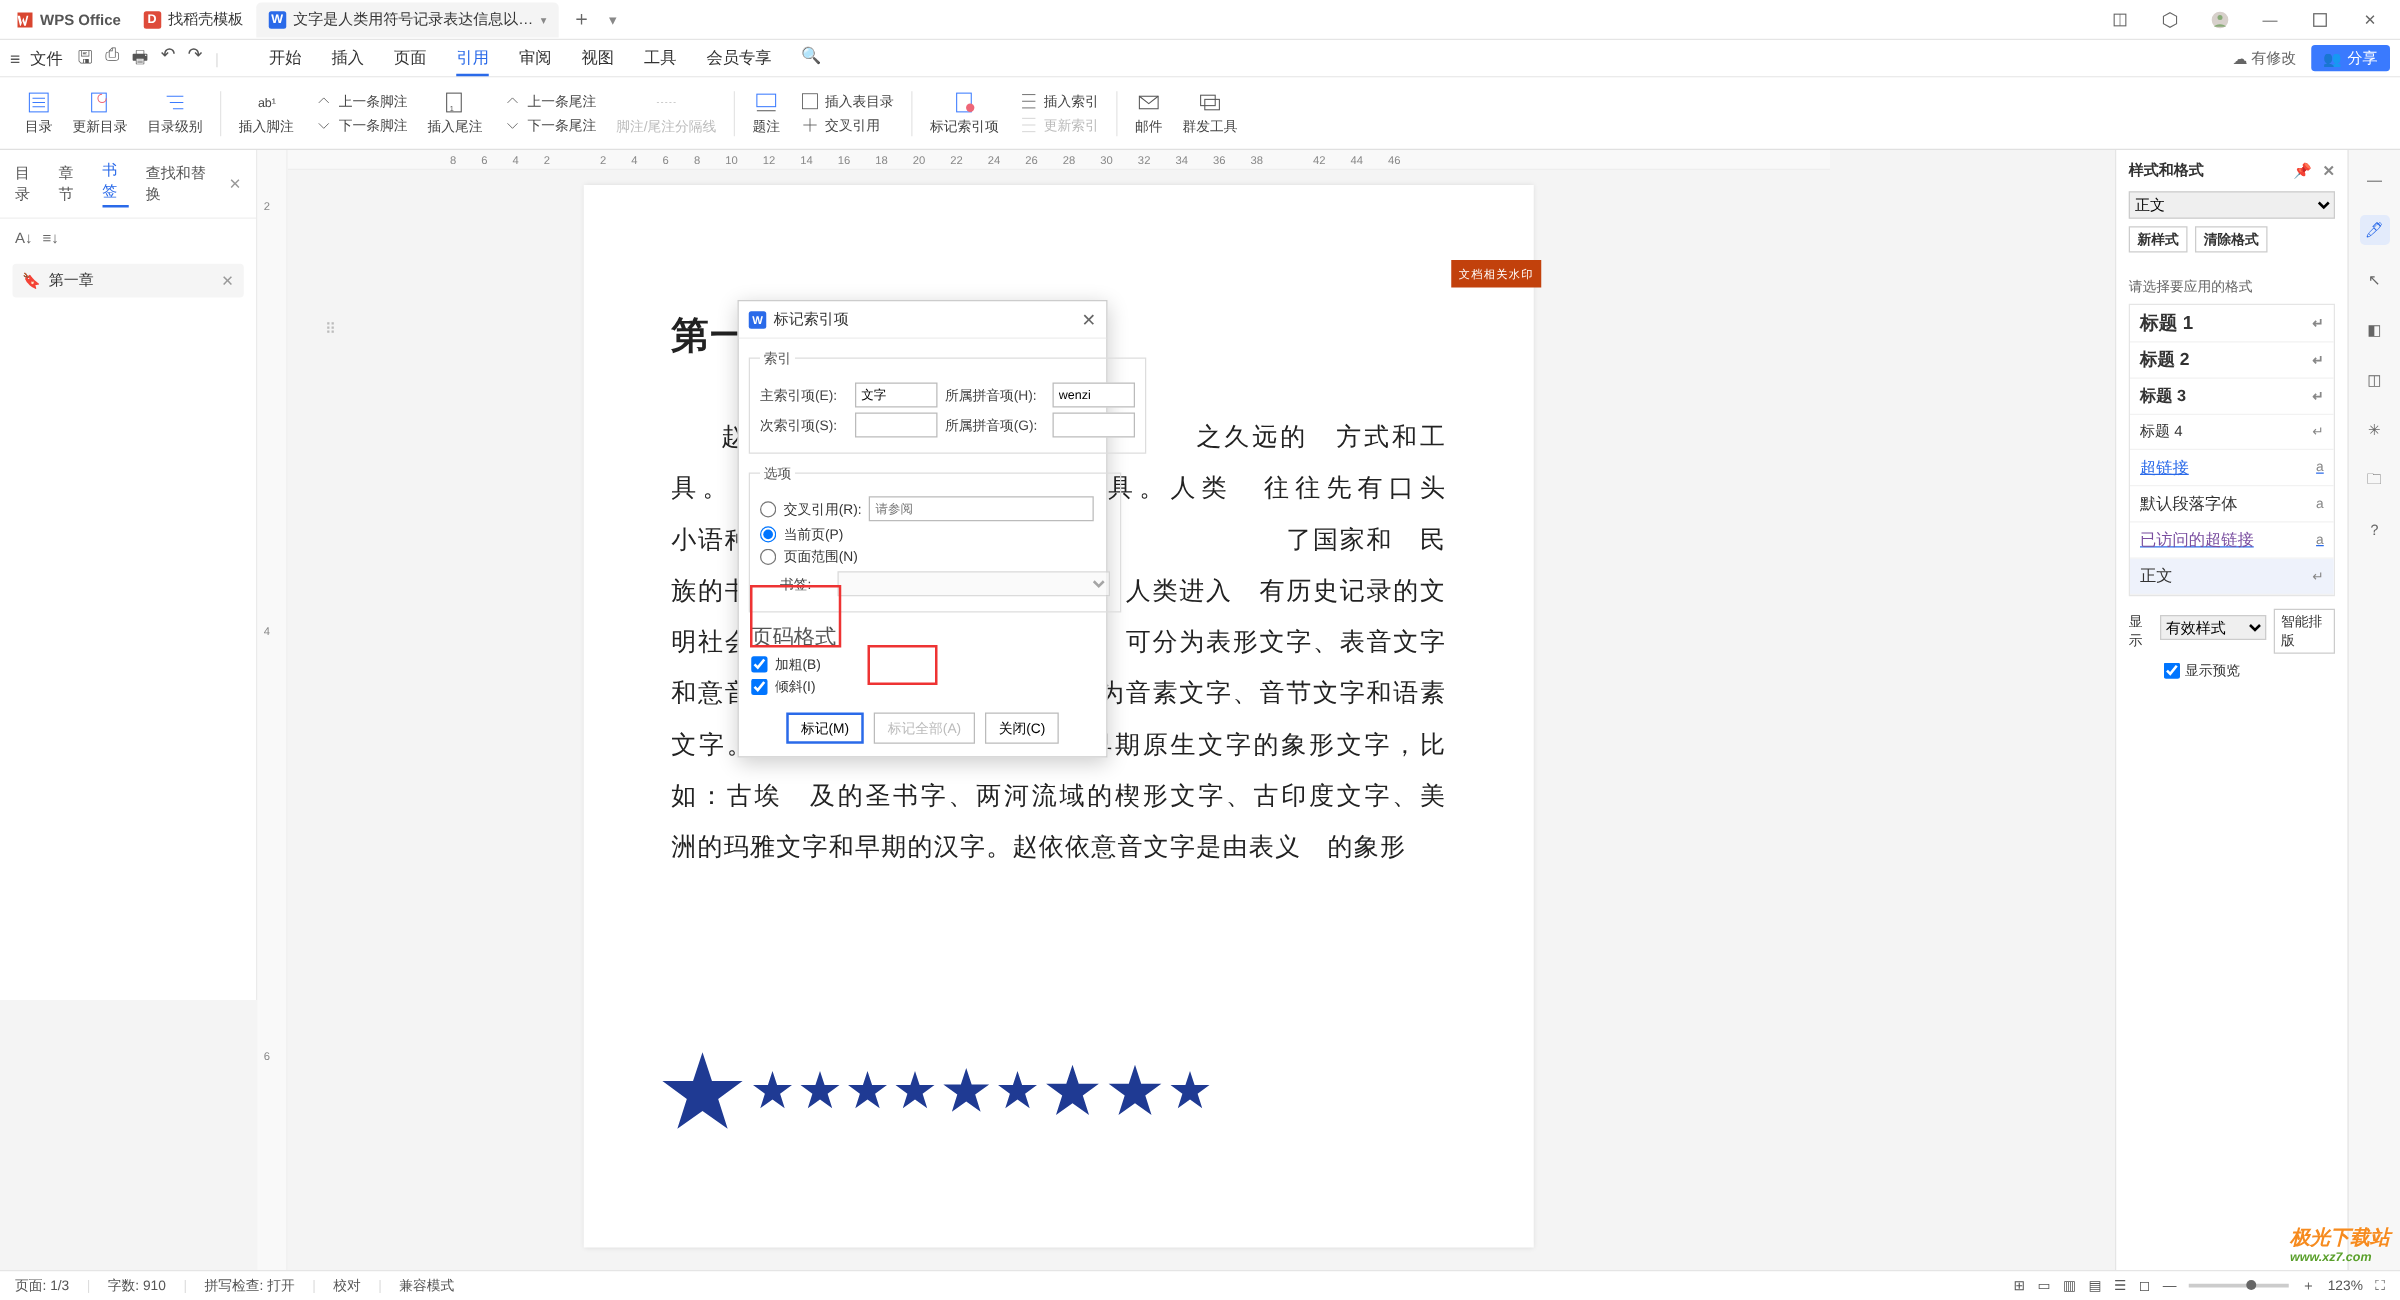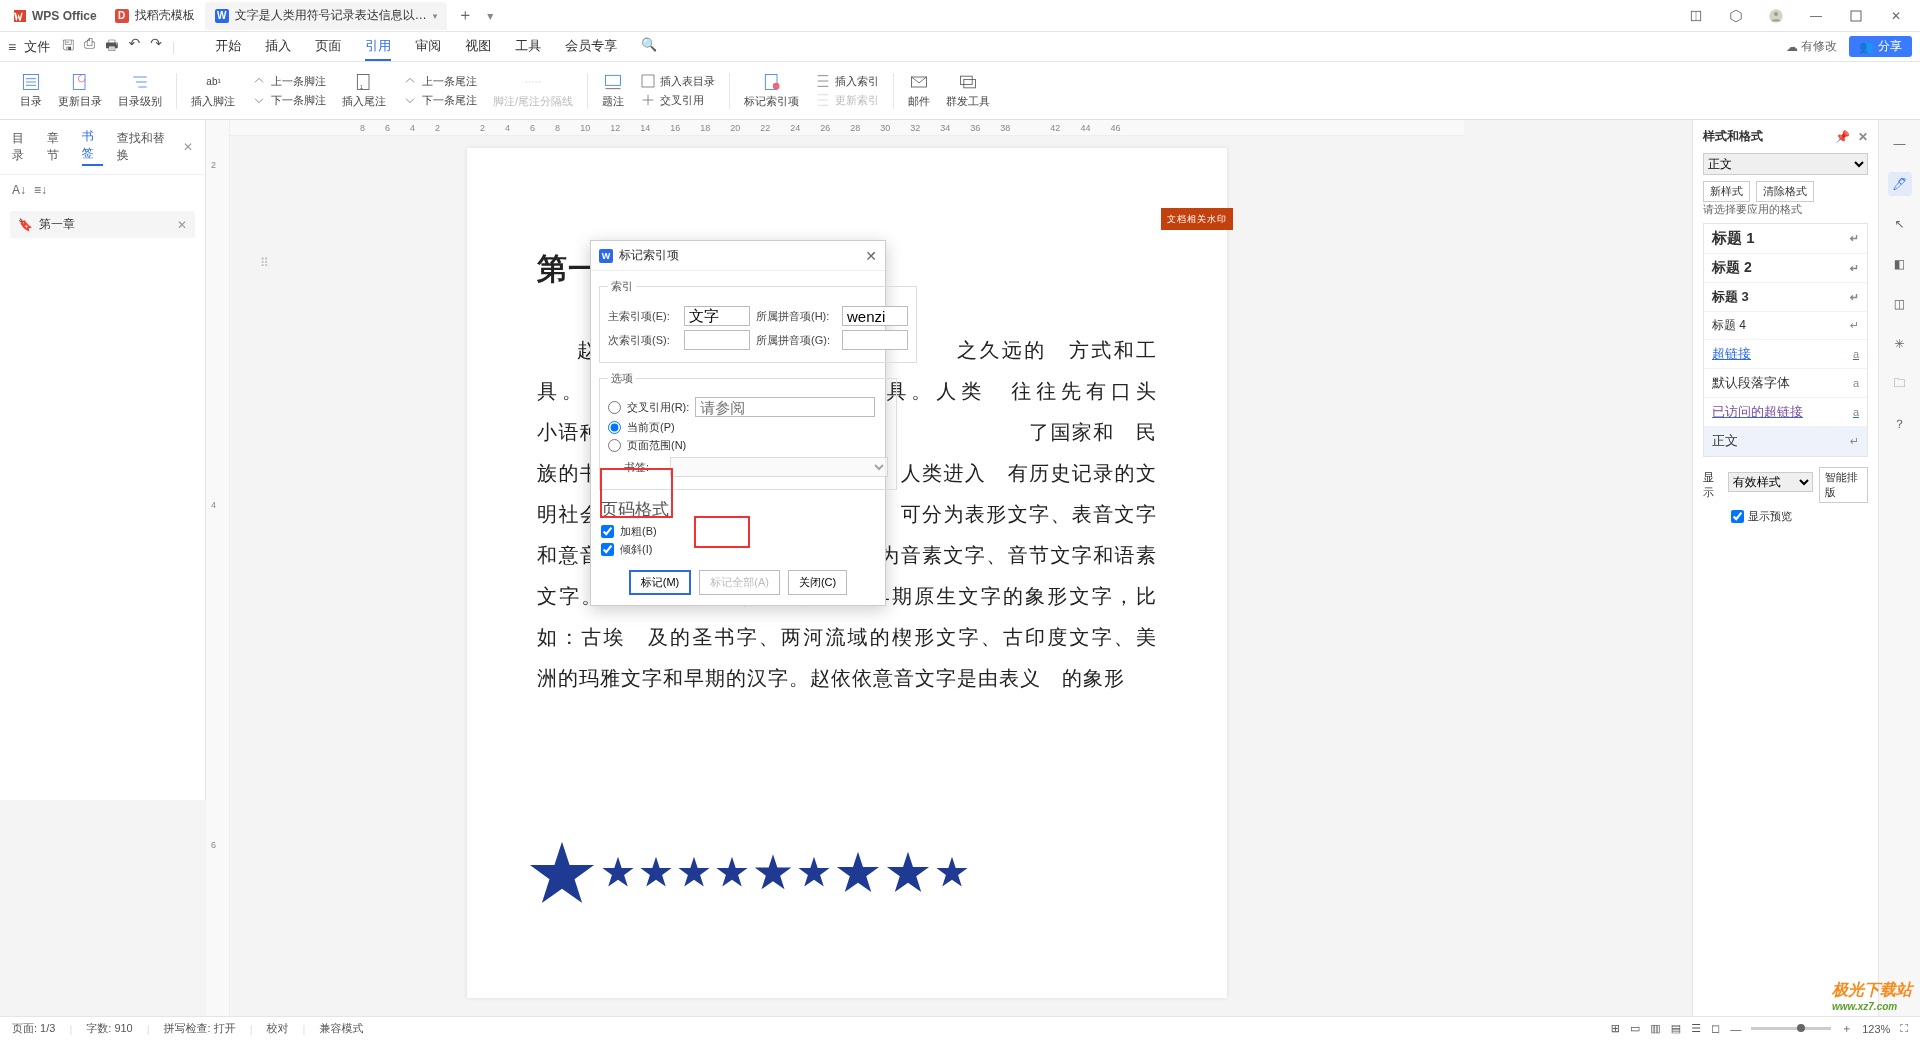--- a/index.html
+++ b/index.html
@@ -67,39 +67,39 @@
 
 
 .dialog { position: absolute; left: 590px; top: 240px; width: 296px; background: #fff; border: 1px solid #ccc; box-shadow: 0 4px 16px rgba(0,0,0,0.2); font-size: 12px; }
 .dialog-hdr { display:flex; align-items:center; padding: 6px 8px; border-bottom: 1px solid #eee; }
 .dialog-hdr .dicon { width:14px;height:14px;background:#2a6ae9;border-radius:2px;color:#fff;display:inline-flex;align-items:center;justify-content:center;font-size:9px;font-weight:bold;margin-right:6px; }
 .dialog-hdr .dclose { margin-left:auto; font-size:14px; color:#666; }
 .dialog fieldset { border:1px solid #ddd; margin:8px; padding:8px; }
 .dialog legend { font-size:11px; padding:0 3px; color:#555; }
 .dialog .frow { display:flex; align-items:center; gap:6px; margin:4px 0; }
 .dialog .frow label { width:70px; font-size:11px; color:#444; text-align:left; }
-.dialog input[type=text] { border:1px solid #bbb; height:20px; padding:0 4px; font-size:15px; width:66px; }
+.dialog input[type=text] { border:1px solid #bbb; height:20px; padding:0 4px; font-size:10px; width:66px; }
 .dialog input[type=text].wide { width: 186px; }
 .dialog .radio-row { display:flex; align-items:center; gap:6px; margin:3px 0; font-size:11px; }
 .dialog select { border:1px solid #ccc; height:20px; width: 218px; font-size:11px; background:#f9f9f9; }
 .dialog .sec-title { margin:6px 10px 2px; font-size:17px; color:#555; }
 .dialog .chk-row { display:flex; align-items:center; gap:6px; margin:3px 10px; font-size:11px; }
 .dialog .btn-row { display:flex; gap:8px; justify-content:center; padding:10px; }
 .dialog .dbtn { border:1px solid #bbb; padding:3px 10px; font-size:11px; background:#fff; }
 .dialog .dbtn.disabled { color:#bbb; }
 .dialog .dbtn.primary { border:2px solid #2a6ae9; }
 .red-box1 { position:absolute; border:2px solid #e33; left:600px; top:468px; width:73px; height:50px; pointer-events:none; }
 .red-box2 { position:absolute; border:2px solid #e33; left:694px; top:516px; width:56px; height:32px; pointer-events:none; }
 
 
 .rightpanel { position:absolute; right:42px; top:120px; width:186px; bottom:24px; background:#fff; border-left:1px solid #e5e5e5; padding:8px 10px; }
 .rightpanel .hdr { display:flex; align-items:center; font-size:12px; font-weight:bold; margin-bottom:8px; }
 .rightpanel .hdr .pin { margin-left:auto; color:#888; }
 .rightpanel select { width:100%; border:1px solid #ccc; height:22px; font-size:12px; margin-bottom:6px; }
-.rightpanel .mini-btns { display:flex; gap:6px; margin-bottom:0; }
+.rightpanel .mini-btns { display:flex; gap:6px; margin-bottom:20px;font-weight:bold; }
 .rightpanel .mini-btns span { border:1px solid #ccc; padding:2px 6px; font-size:11px; }
 .rightpanel .hint { font-size:11px; color:#666; margin-bottom:6px; }
 .style-list { border:1px solid #e5e5e5; }
 .style-item { display:flex; align-items:center; padding:5px 8px; font-size:13px; border-bottom:1px solid #f2f2f2; }
 .style-item .ret { margin-left:auto; color:#888; font-size:11px; }
 .style-item.h1 { font-weight:bold; font-size:15px; }
 .style-item.h2 { font-weight:bold; font-size:14px; }
 .style-item.h3 { font-weight:bold; font-size:13px; }
 .style-item.h4 { font-weight:normal; font-size:12px; }
 .style-item.link { color:#2a6ae9; text-decoration:underline; }

